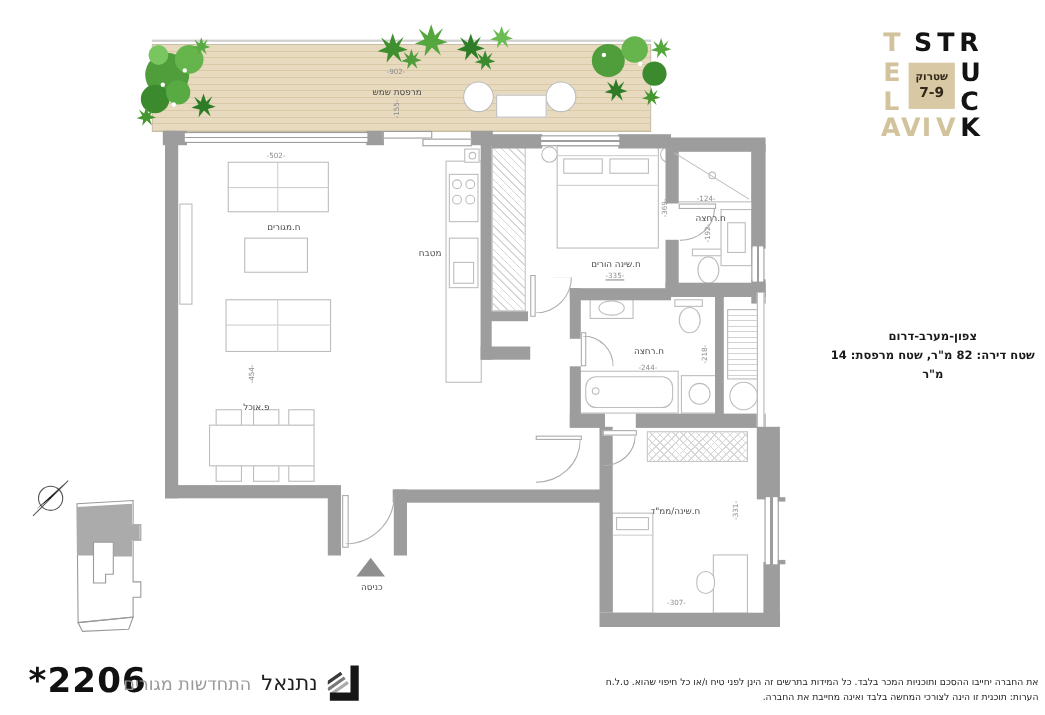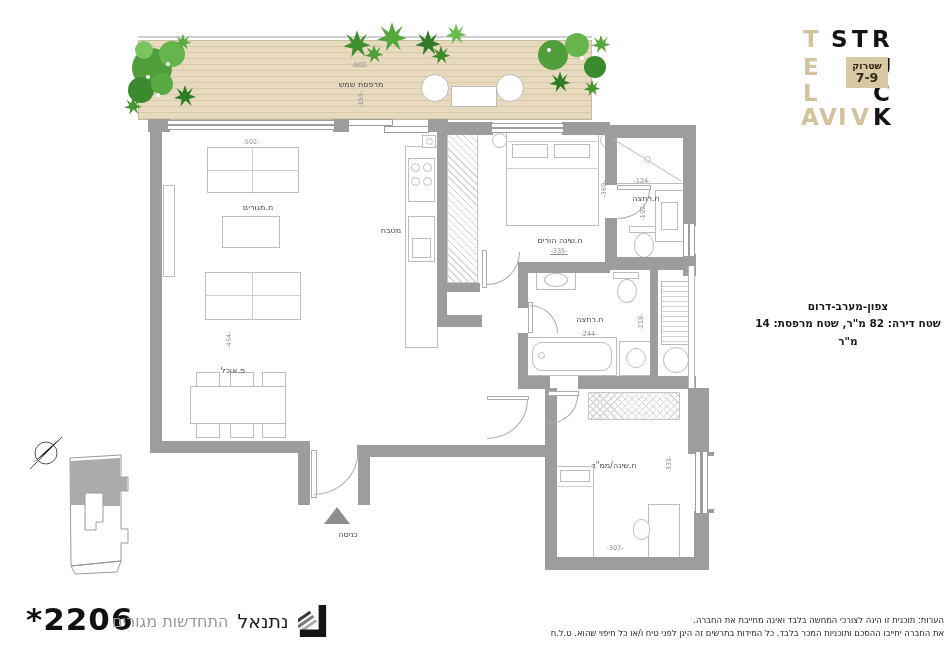--- a/index.html
+++ b/index.html
@@ -31,22 +31,22 @@
   .room-label{position:absolute;z-index:5;font-size:8px;color:#4a4a4a;white-space:nowrap;transform:translate(-50%,-50%);}
   .dim{position:absolute;z-index:5;font-size:6.5px;color:#8c8c8c;white-space:nowrap;transform:translate(-50%,-50%);}
   .dim.v{transform:translate(-50%,-50%) rotate(-90deg);}
   .tri-up{position:absolute;z-index:2;width:0;height:0;border-left:13px solid transparent;border-right:13px solid transparent;border-bottom:17px solid #8f8f8f;}
   .overlay{position:absolute;left:0;top:0;z-index:4;pointer-events:none;}
   
   .logo{position:absolute;left:795px;top:20px;width:150px;height:112px;}
   .logo span{position:absolute;font-size:23px;font-weight:bold;line-height:1;}
   .logo .tan{color:#d2c39c;}
   .logo .blk{color:#131313;}
-  .logo-sq{position:absolute;left:31px;top:37px;width:42px;height:31px;background:#d8c8a4;
-           display:flex;flex-direction:column;align-items:center;justify-content:center;margin-left:20px;}
+  .logo-sq{position:absolute;left:31px;top:37px;width:42px;height:42px;background:#d8c8a4;
+           display:flex;flex-direction:column;align-items:center;justify-content:center;}
   .logo-sq .sq1{font-size:9.5px;font-weight:bold;color:#33291a;line-height:1.2;}
   .logo-sq .sq2{font-size:12.5px;font-weight:bold;color:#33291a;line-height:1.1;}
   
   .info{position:absolute;left:752px;top:298px;width:192px;text-align:center;direction:rtl;color:#1a1a1a;}
   .info .t{font-size:14.5px;font-weight:bold;margin-bottom:7px;}
   .info .l{font-size:10.5px;font-weight:bold;line-height:1.65;}
   
   .phone{position:absolute;left:26px;top:601px;font-size:31px;font-weight:bold;color:#111;letter-spacing:1px;direction:ltr;}
   .brandrow{position:absolute;left:112px;top:602px;height:38px;display:flex;align-items:center;gap:9px;}
   .tagline{font-size:16px;color:#9a9a9a;direction:rtl;}
@@ -178,21 +178,21 @@
 
   <div id="plan-labels">
       <div class="room-label" style="left: 361px; top: 84px;">מרפסת שמש</div>
       <div class="room-label" style="left: 258px; top: 207px;">ח.מגורים</div>
       <div class="room-label" style="left: 233px; top: 370px;">פ.אוכל</div>
       <div class="room-label" style="left: 391px; top: 230px;">מטבח</div>
       <div class="room-label" style="left: 560px; top: 240px;">ח.שינה הורים</div>
       <div class="room-label" style="left: 646px; top: 198px;">ח.רחצה</div>
       <div class="room-label" style="left: 590px; top: 319px;">ח.רחצה</div>
       <div class="room-label" style="left: 614px; top: 465px;">ח.שינה/ממ"ד</div>
-      <div class="room-label" style="left: 348px; top: 534px;">כניסה</div>
+      <div class="room-label" style="left: 338px; top: 534px;">כניסה</div>
       <div class="dim" style="left: 360px; top: 65px;">-902-</div>
       <div class="dim v" style="left: 361px; top: 99px;">-155-</div>
       <div class="dim" style="left: 251px; top: 142px;">-502-</div>
       <div class="dim v" style="left: 229px; top: 340px;">-454-</div>
       <div class="dim" style="left: 559px; top: 251px; text-decoration: underline;">-335-</div>
       <div class="dim v" style="left: 604px; top: 189px;">-369-</div>
       <div class="dim" style="left: 642px; top: 181px;">-124-</div>
       <div class="dim v" style="left: 643px; top: 212px;">-192-</div>
       <div class="dim" style="left: 589px; top: 334px;">-244-</div>
       <div class="dim v" style="left: 641px; top: 322px;">-218-</div>
@@ -288,17 +288,17 @@
       <g transform="rotate(-35 12 18)">
         <rect x="-2" y="10" width="20" height="3.2" fill="#3a3a3a"></rect>
         <rect x="-2" y="15.5" width="20" height="3.2" fill="#7a7a7a"></rect>
         <rect x="-2" y="21" width="20" height="3.2" fill="#ababab"></rect>
       </g>
       <path d="M22,2 L30,2 L30,36 L2,36 L2,28 L22,28 Z" fill="#161616"></path>
     </svg>
   </div>
 
   <div class="notes">
+    <div>את החברה יחייבו ההסכם ותוכניות המכר בלבד. כל המידות בתרשים זה הינן לפני טיח ו/או כל חיפוי שהוא. ט.ל.ח</div>
     <div>הערות: תוכנית זו הינה לצורכי המחשה בלבד ואינה מחייבת את החברה.</div>
-    <div>את החברה יחייבו ההסכם ותוכניות המכר בלבד. כל המידות בתרשים זה הינן לפני טיח ו/או כל חיפוי שהוא. ט.ל.ח</div>
   </div>
 
 </div>
 
 </body></html>

